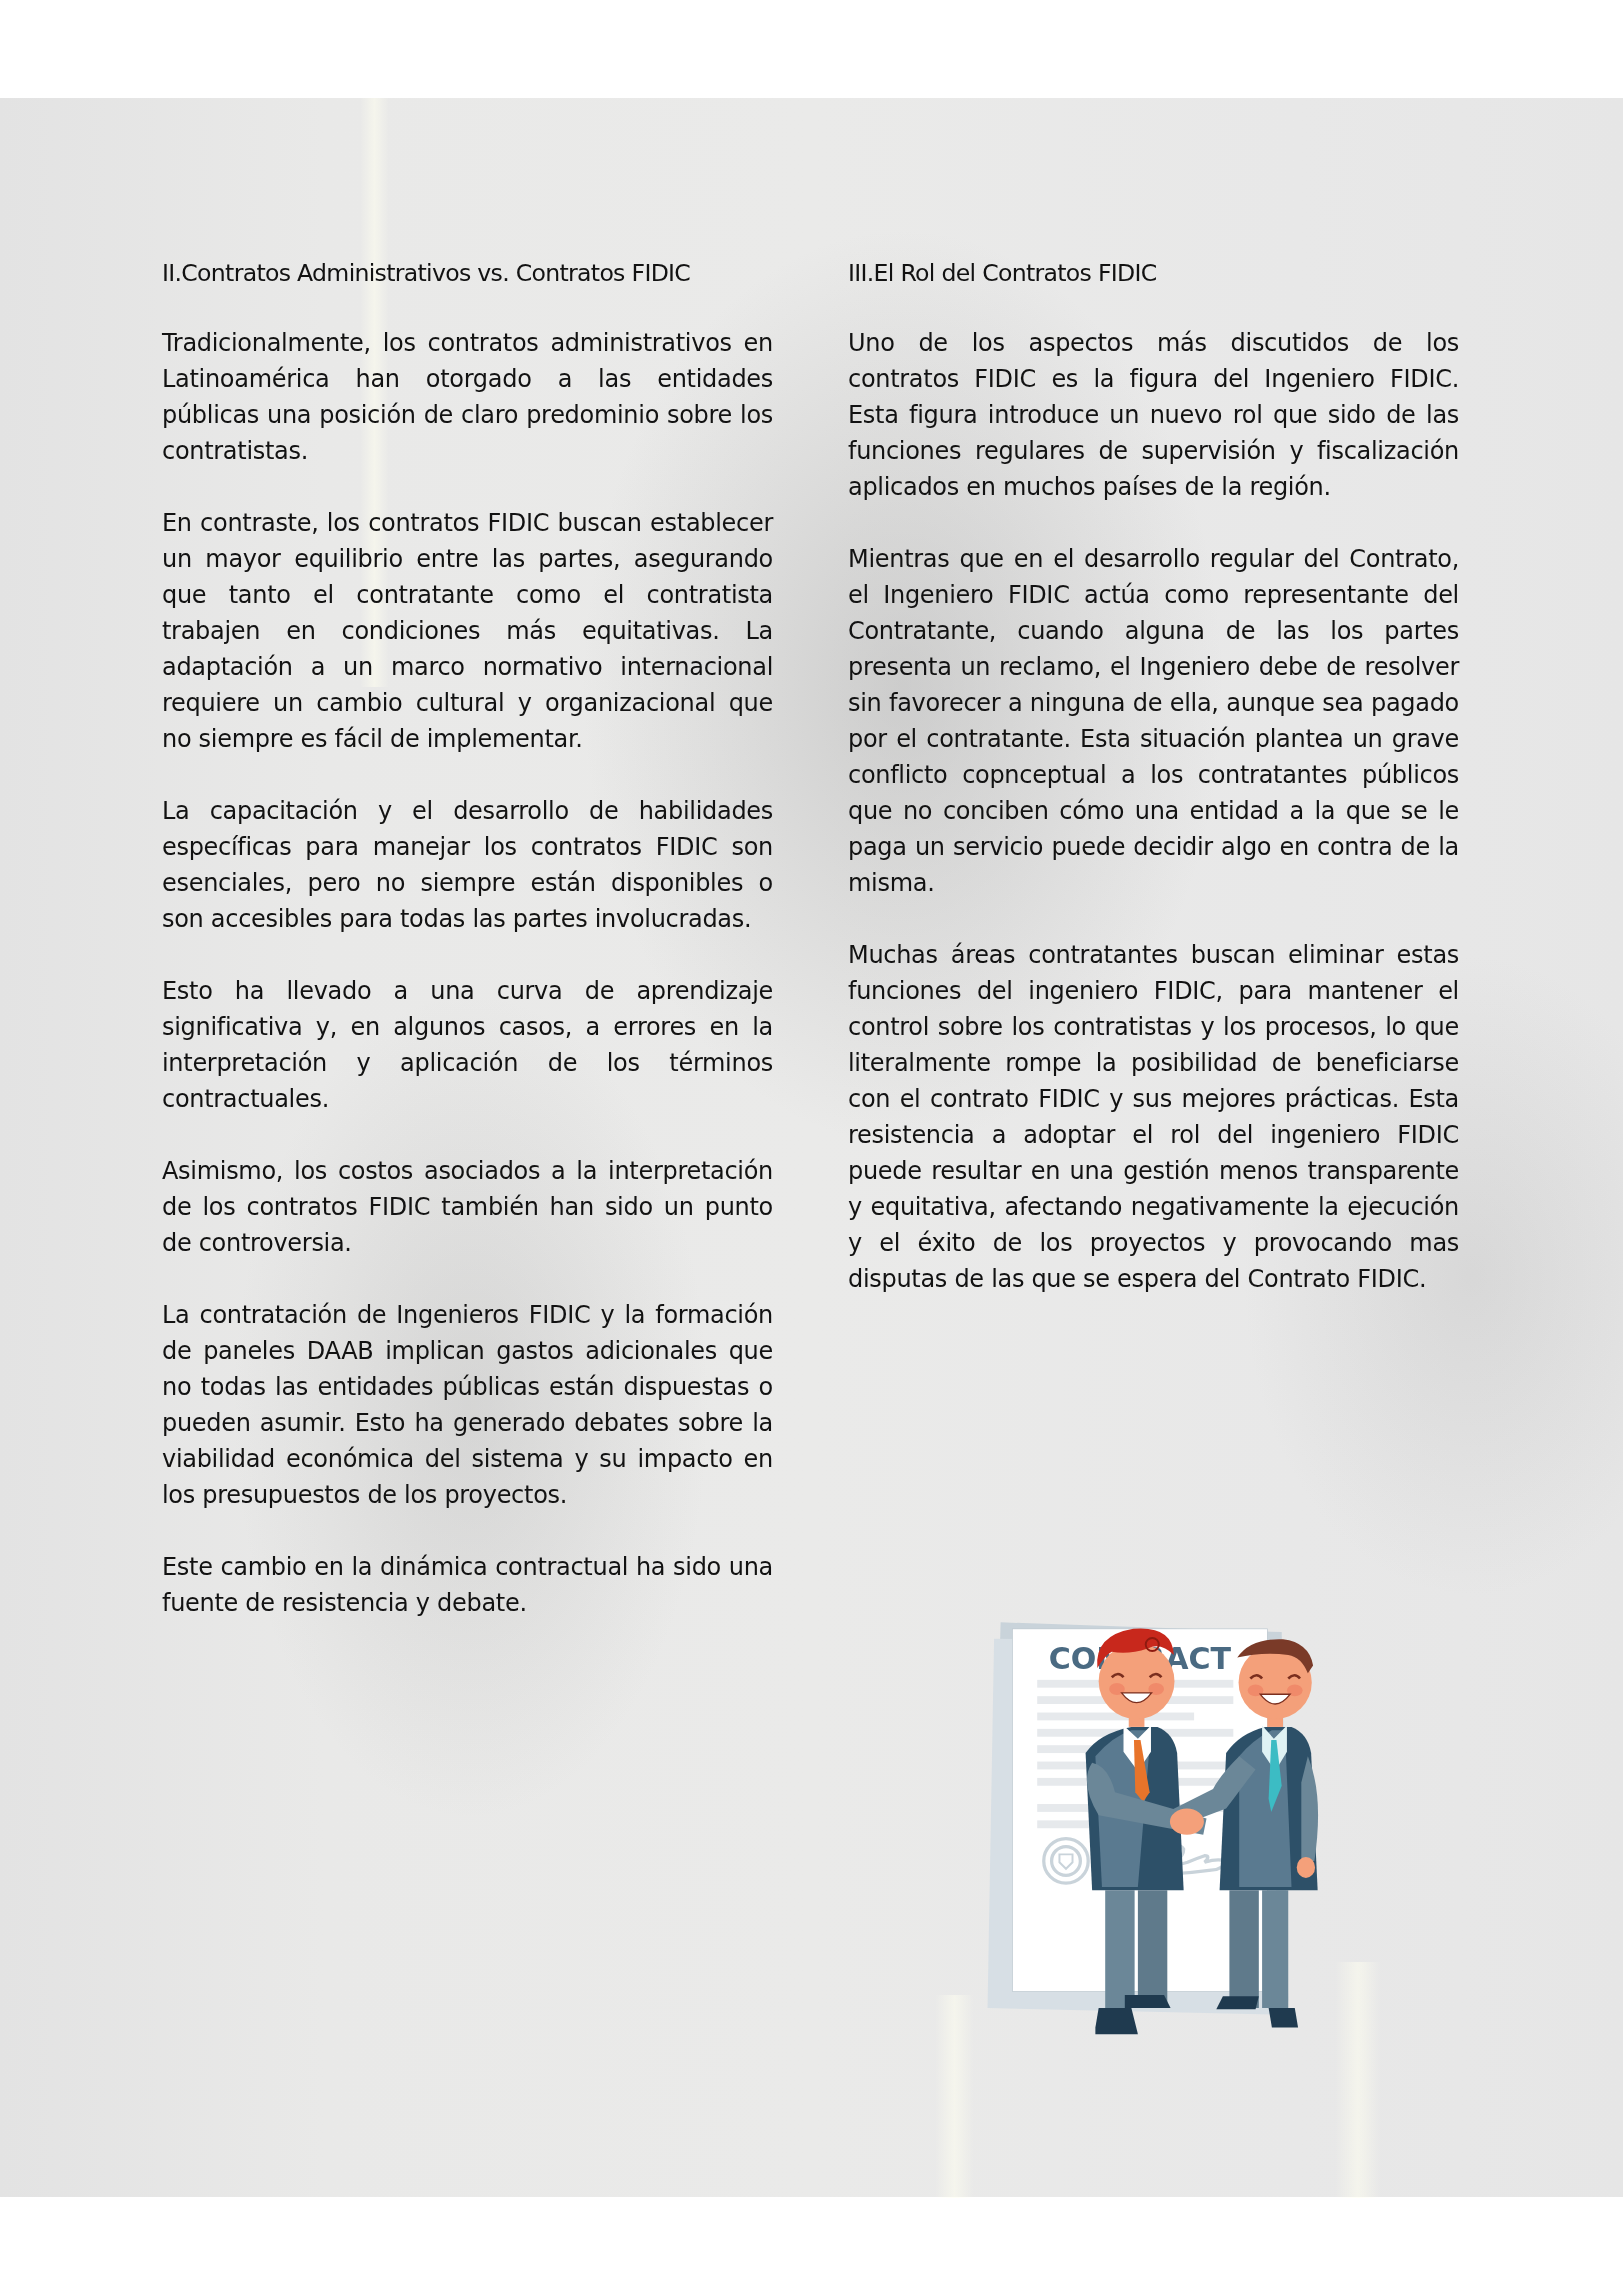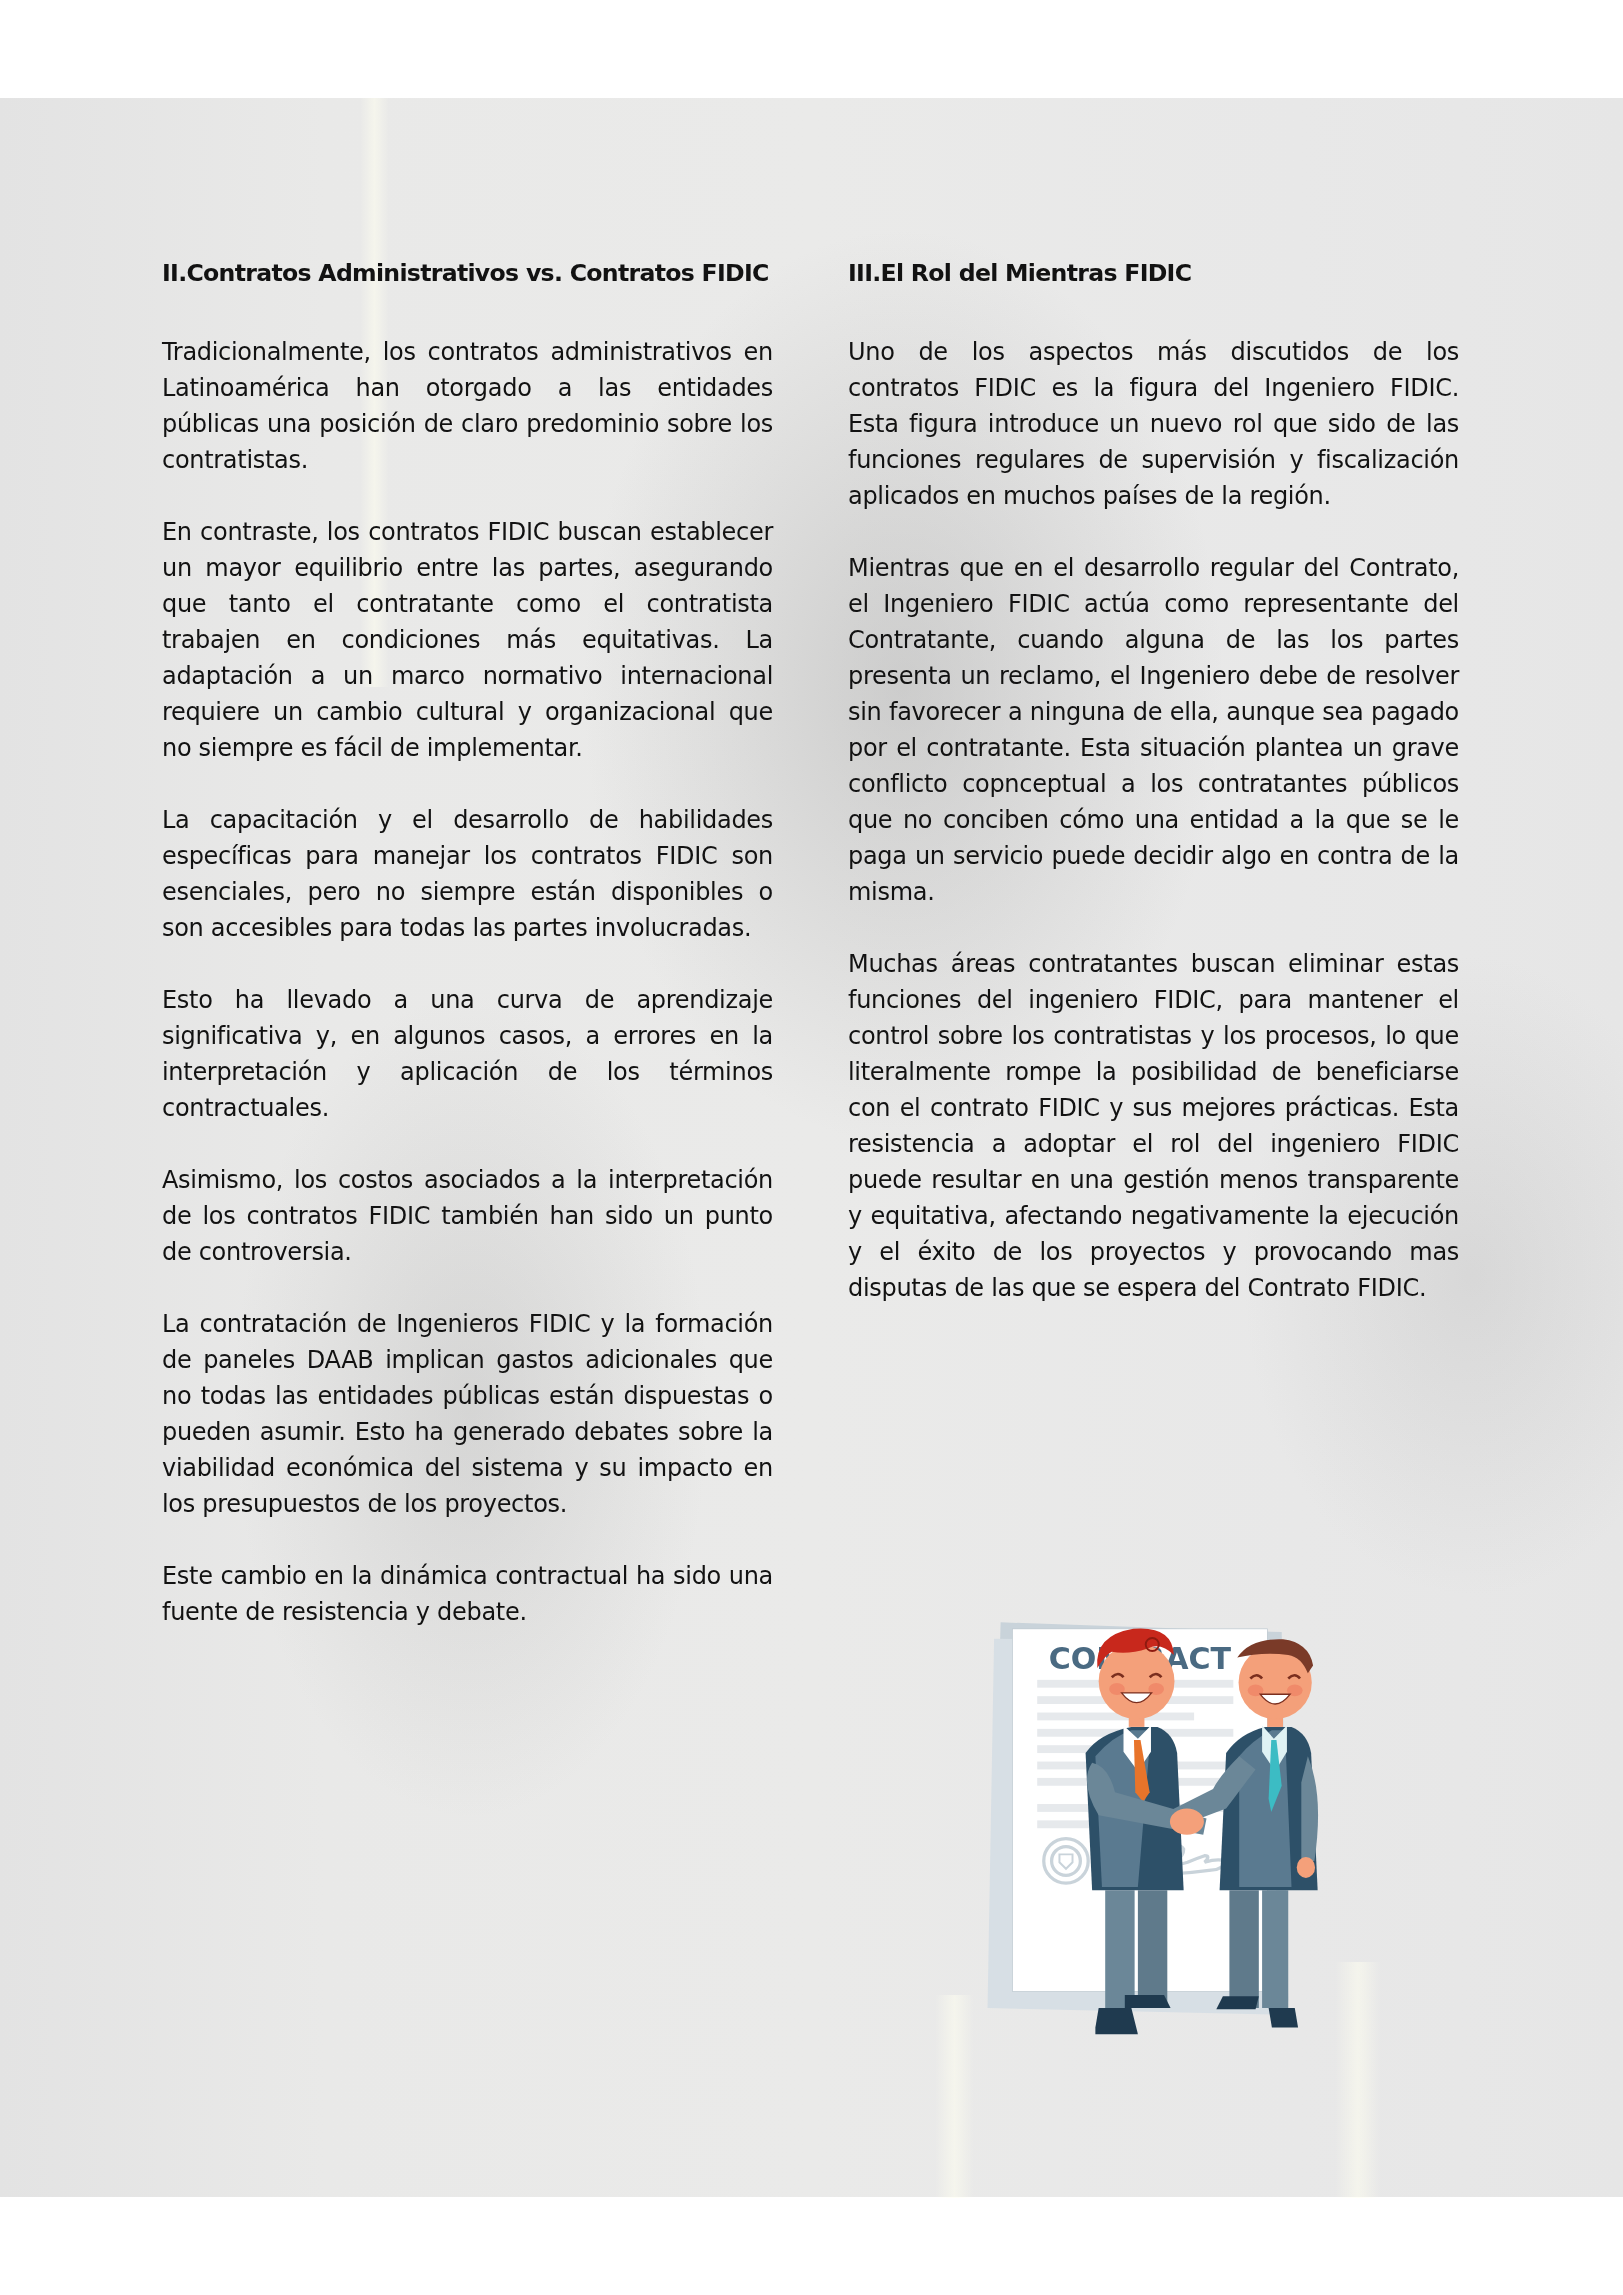--- a/index.html
+++ b/index.html
@@ -12,21 +12,21 @@
     background:
       radial-gradient(ellipse 458px 654px at 903px 589px, rgba(150,150,150,0.35), rgba(150,150,150,0) 70%),
       radial-gradient(ellipse 340px 589px at 471px 1308px, rgba(160,160,160,0.28), rgba(160,160,160,0) 70%),
       radial-gradient(ellipse 327px 458px at 1472px 1178px, rgba(170,170,170,0.25), rgba(170,170,170,0) 70%),
       linear-gradient(90deg, #e3e3e3 0%, #e9e9e8 20%, #eaeae9 50%, #e8e8e8 80%, #e6e6e6 100%);
   }
   .streak { position:absolute; background:linear-gradient(90deg, rgba(255,255,240,0), rgba(255,255,240,0.55), rgba(255,255,240,0)); }
   .column { position:absolute; top:258px; width:611px; font-size:24px; line-height:36px; }
   .col-left { left:162px; }
   .col-right { left:848px; }
-  .section-title { font-weight:bold; font-size:23.6px; letter-spacing:-0.7px; margin:0 0 45px 0; line-height:31px; }
+  .section-title { font-weight:normal; font-size:23.6px; letter-spacing:-0.7px; margin:0 0 36px 0; line-height:31px; }
   .para { text-align:justify; margin:4px 0 36px 0; letter-spacing:-0.3px; }
   .figure { position:absolute; left:981px; top:1609px; width:353px; height:445px; }
 </style>
 </head>
 <body>
 
 <div class="band">
   <div class="streak" style="left:360px; top:0; width:29px; height:589px;"></div>
   <div class="streak" style="left:935px; top:1897px; width:39px; height:203px;"></div>
   <div class="streak" style="left:1335px; top:1864px; width:46px; height:236px;"></div>
@@ -37,21 +37,21 @@
   <p class="para">Tradicionalmente, los contratos administrativos en Latinoamérica han otorgado a las entidades públicas una posición de claro predominio sobre los contratistas.</p>
   <p class="para">En contraste, los contratos FIDIC buscan establecer un mayor equilibrio entre las partes, asegurando que tanto el contratante como el contratista trabajen en condiciones más equitativas. La adaptación a un marco normativo internacional requiere un cambio cultural y organizacional que no siempre es fácil de implementar.</p>
   <p class="para">La capacitación y el desarrollo de habilidades específicas para manejar los contratos FIDIC son esenciales, pero no siempre están disponibles o son accesibles para todas las partes involucradas.</p>
   <p class="para">Esto ha llevado a una curva de aprendizaje significativa y, en algunos casos, a errores en la interpretación y aplicación de los términos contractuales.</p>
   <p class="para">Asimismo, los costos asociados a la interpretación de los contratos FIDIC también han sido un punto de controversia.</p>
   <p class="para">La contratación de Ingenieros FIDIC y la formación de paneles DAAB implican gastos adicionales que no todas las entidades públicas están dispuestas o pueden asumir. Esto ha generado debates sobre la viabilidad económica del sistema y su impacto en los presupuestos de los proyectos.</p>
   <p class="para">Este cambio en la dinámica contractual ha sido una fuente de resistencia y debate.</p>
 </div>
 
 <div class="column col-right">
-  <h2 class="section-title">III.El Rol del Mientras FIDIC</h2>
+  <h2 class="section-title">III.El Rol del Contratos FIDIC</h2>
   <p class="para">Uno de los aspectos más discutidos de los contratos FIDIC es la figura del Ingeniero FIDIC. Esta figura  introduce un nuevo rol que sido de las funciones regulares de supervisión y fiscalización aplicados en muchos países de la región.</p>
   <p class="para">Mientras que en el desarrollo regular del Contrato, el Ingeniero FIDIC actúa  como representante del Contratante, cuando alguna de las los partes presenta un reclamo, el Ingeniero debe de resolver sin favorecer a ninguna de ella, aunque sea pagado por el contratante. Esta situación plantea un grave conflicto  copnceptual a los contratantes públicos que no conciben cómo una entidad a la que se le paga un servicio puede decidir algo en contra de la misma.</p>
   <p class="para">Muchas áreas contratantes buscan eliminar estas funciones del ingeniero FIDIC, para mantener el control sobre los contratistas y los procesos, lo que literalmente rompe la posibilidad de beneficiarse con el contrato FIDIC y sus mejores prácticas. Esta resistencia a adoptar el rol del ingeniero FIDIC puede resultar en una gestión menos transparente y equitativa, afectando negativamente la ejecución y el éxito de los proyectos y provocando mas disputas de las que se espera del Contrato FIDIC.</p>
 </div>
 
 <div class="figure">
   <svg width="353" height="445" viewBox="0 0 540 680" xmlns="http://www.w3.org/2000/svg">
 
     <polygon points="30,20 460,35 470,600 15,595" fill="#c9d3da"></polygon>
     <polygon points="20,45 445,50 455,620 10,610" fill="#d7dfe5"></polygon>

